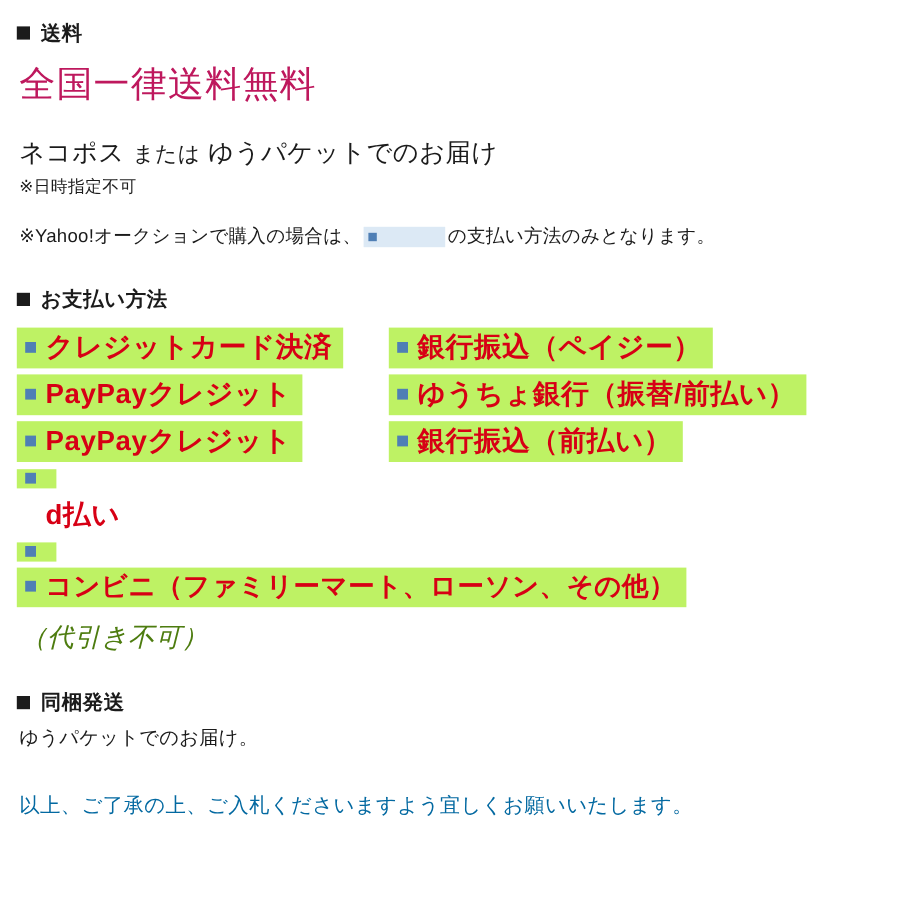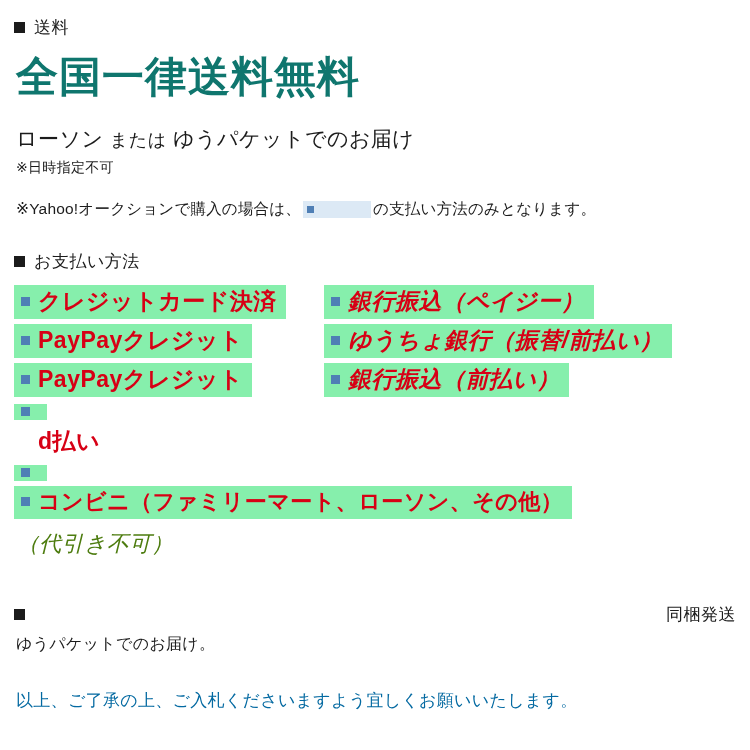--- a/index.html
+++ b/index.html
@@ -22,34 +22,35 @@
     padding: 16px 14px 0 14px;
   }
 
   
   .sec-head {
     display: flex;
     align-items: center;
     font-size: 17px;
     color: #1b1b1b;
     letter-spacing: 0.5px;
+    font-weight: bold;
   }
   .sec-head .sq {
     display: inline-block;
     width: 11px;
     height: 11px;
     background: #1b1b1b;
     margin-right: 9px;
   }
 
   
   .headline {
-    font-size: 42px;
-    font-weight: bold;
-    color: #0f766e;
+    font-size: 30px;
+    font-weight: normal;
+    color: #be185d;
     letter-spacing: 1px;
     line-height: 1.05;
     margin: 16px 0 0 2px;
   }
 
   
   .deliv {
     margin: 26px 0 0 2px;
     font-size: 21px;
     color: #1b1b1b;
@@ -104,26 +105,25 @@
     display: flex;
     align-items: flex-start;
     margin-bottom: 5px;
   }
   .pay-col-left {
     width: 310px;
     flex: 0 0 310px;
   }
   .pay-col-right {
     flex: 1 1 auto;
-    font-style: italic;
   }
   .chip {
     display: inline-flex;
     align-items: center;
-    background: #86efac;
+    background: #bef264;
     color: #d70015;
     font-size: 23px;
     font-weight: bold;
     letter-spacing: 0.5px;
     padding: 3px 9px 4px 7px;
     line-height: 1.18;
     white-space: nowrap;
   }
   .chip .bsq {
     display: inline-block;
@@ -144,22 +144,21 @@
   .paren-note {
     margin: 10px 0 0 3px;
     font-size: 22px;
     color: #4d7c0f;
     letter-spacing: 0.3px;
     font-style: italic;
   }
 
   
   .bundle-head {
-    margin-top: 44px;
-    justify-content: space-between;
+    margin-top: 28px;
   }
   .bundle-text {
     margin: 8px 0 0 2px;
     font-size: 16px;
     color: #1b1b1b;
     letter-spacing: 0.3px;
   }
 
   .closing {
     margin: 34px 0 0 2px;
@@ -174,21 +173,21 @@
 <div class="page">
 
   <div class="sec-head">
     <span class="sq"></span>
     <span>送料</span>
   </div>
 
   <div class="headline">全国一律送料無料</div>
 
   <div class="deliv">
-    <span>ローソン</span>
+    <span>ネコポス</span>
     <span class="small">または</span>
     <span>ゆうパケットでのお届け</span>
   </div>
 
   <div class="note-small">※日時指定不可</div>
 
   <div class="yahoo-note">
     <span>※Yahoo!オークションで購入の場合は、</span>
     <span class="redact"></span>
     <span>の支払い方法のみとなります。</span>

